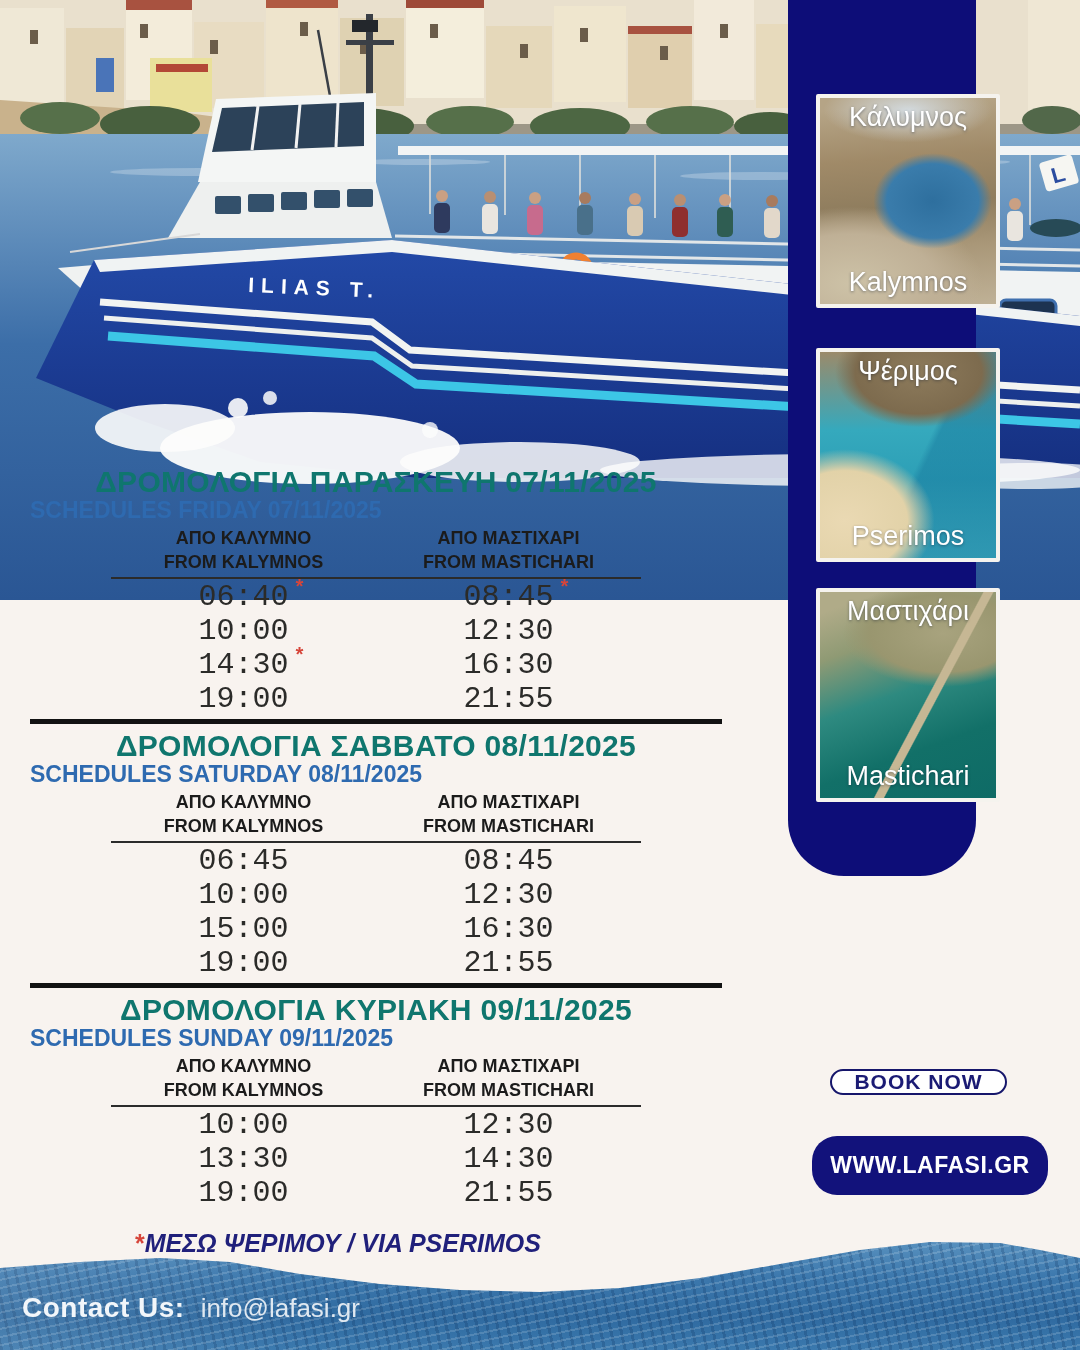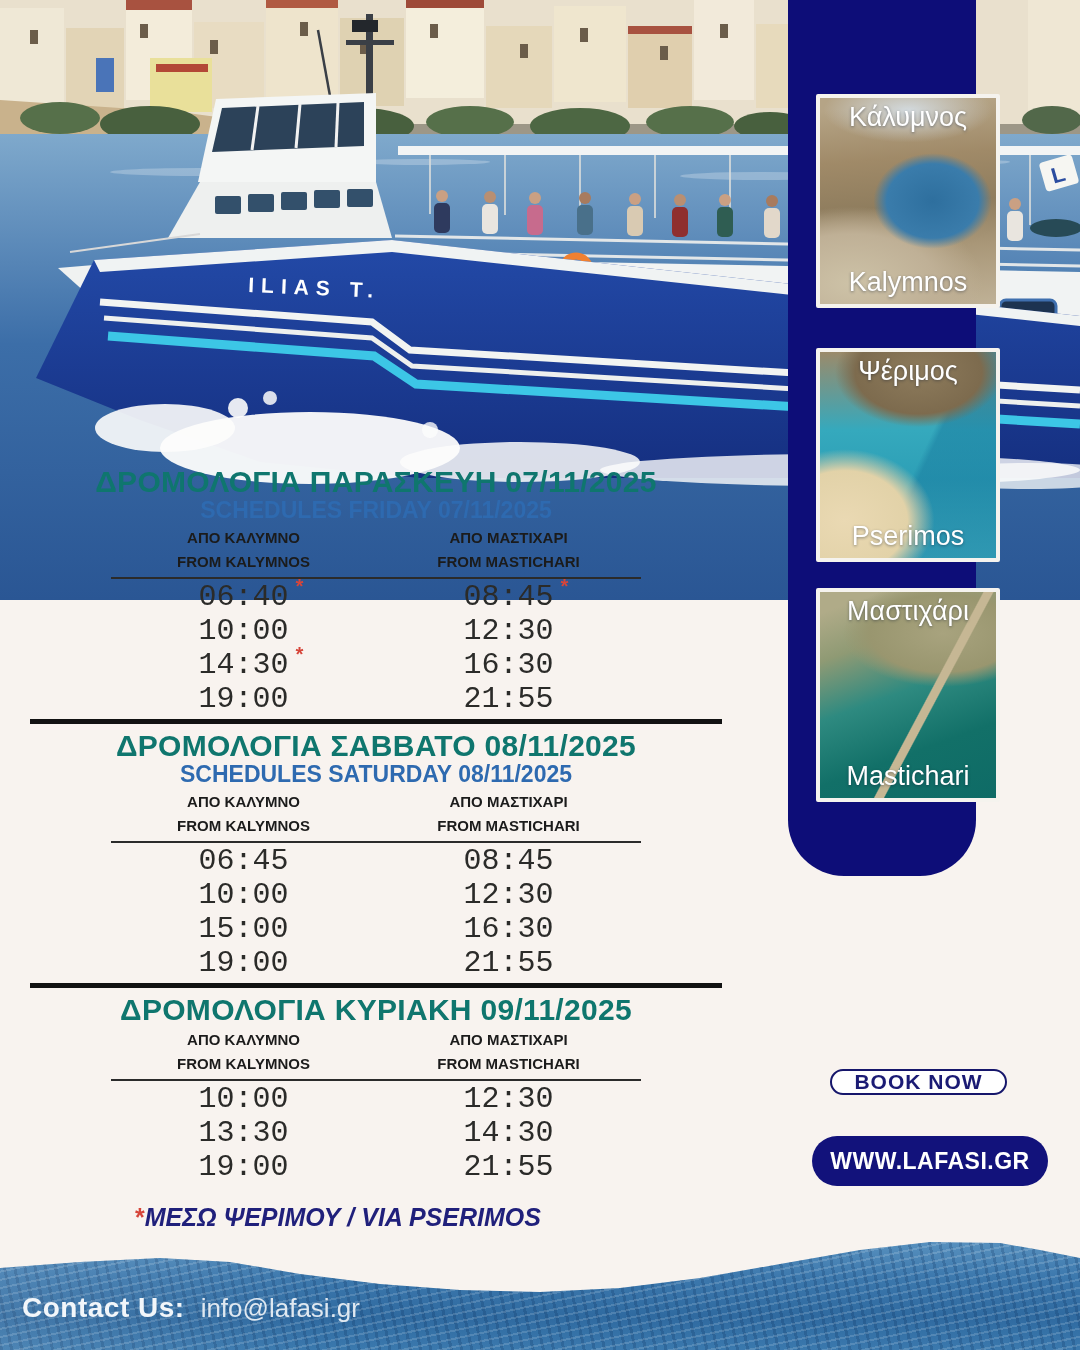--- a/index.html
+++ b/index.html
@@ -56,24 +56,24 @@
       linear-gradient(160deg, #b0ab88 8%, #8f9a74 26%, #2e8a80 48%, #127068 72%, #0e6b66 100%);
   }
 
   
   .content { position:absolute; left:30px; top:466px; width:692px; z-index:2; }
   .sec-title {
     text-align:center; color:#0f766e; font-size:30px; line-height:31px;
     font-weight:800; letter-spacing:.3px;
   }
   .sec-sub {
-    text-align:center; color:#2e6ab0; font-size:23px; line-height:26px; font-weight:700;
+    text-align:left; color:#2e6ab0; font-size:23px; line-height:26px; font-weight:700;
   }
   .cols { width:530px; margin:3px auto 0; display:flex; }
-  .colhead { flex:1; text-align:center; font-size:15px; line-height:24px; font-weight:700; color:#1b1b1b; }
+  .colhead { flex:1; text-align:center; font-size:18px; line-height:24px; font-weight:700; color:#1b1b1b; }
   .rule { width:530px; margin:3px auto 0; border-top:2px solid #2b2b2b; }
   .rows { width:530px; margin:0 auto; }
   .srow { display:flex; height:34px; align-items:center; }
   .cell { flex:1; text-align:center; font-size:30px; color:#2b2b29; font-weight:500; }
   .tw { position:relative; display:inline-block;font-family:Liberation Mono, monospace; }
   .star { position:absolute; right:-17px; top:-3px; color:#d6453a; font-size:20px; font-weight:700; }
   .divider { border-top:5px solid #121212; margin-top:4px; }
   .sec-gap { margin-top:6px; }
   .footnote {
     margin:20px 0 0 105px; color:#20207b; font-size:25px; font-weight:700; font-style:italic;
@@ -81,21 +81,21 @@
   .footnote .fstar { color:#d6453a; font-style:normal; }
 
   
   .book-now {
     position:absolute; left:830px; top:1069px; width:177px; height:26px; z-index:3;
     background:#ffffff; border:2.5px solid #16166b; border-radius:18px;
     display:flex; align-items:center; justify-content:center;
     color:#1b1b74; font-size:21px; font-weight:700; letter-spacing:1px; cursor:pointer;
   }
   .website {
-    position:absolute; left:812px; top:1136px; width:236px; height:50px; z-index:3;
+    position:absolute; left:812px; top:1136px; width:236px; height:59px; z-index:3;
     background:#12127b; border-radius:25px;
     display:flex; align-items:center; justify-content:center;
     color:#ffffff; font-size:23px; font-weight:700; letter-spacing:.5px; cursor:pointer;
   }
 
   
   .sea-footer {
     position:absolute; left:0; top:1238px; width:1080px; height:112px; z-index:2;
     clip-path: polygon(0 30px,80px 24px,160px 20px,230px 24px,300px 36px,380px 46px,
       460px 52px,540px 54px,620px 50px,700px 40px,780px 26px,860px 12px,930px 4px,
@@ -388,20 +388,21 @@
       <div class="srow">
         <div class="cell"><span class="tw"><span>19:00</span><span class="star"></span></span></div>
         <div class="cell"><span class="tw"><span>21:55</span><span class="star"></span></span></div>
       </div>
     </div>
     <div class="divider"></div>
   </div>
 
   <div class="section sec-gap">
     <div class="sec-title">ΔΡΟΜΟΛΟΓΙΑ ΚΥΡΙΑΚΗ 09/11/2025</div>
+    <div class="sec-sub">SCHEDULES SUNDAY 09/11/2025</div>
     <div class="cols">
       <div class="colhead">
         <div>ΑΠΟ ΚΑΛΥΜΝΟ</div>
         <div>FROM KALYMNOS</div>
       </div>
       <div class="colhead">
         <div>ΑΠΟ ΜΑΣΤΙΧΑΡΙ</div>
         <div>FROM MASTICHARI</div>
       </div>
     </div>

